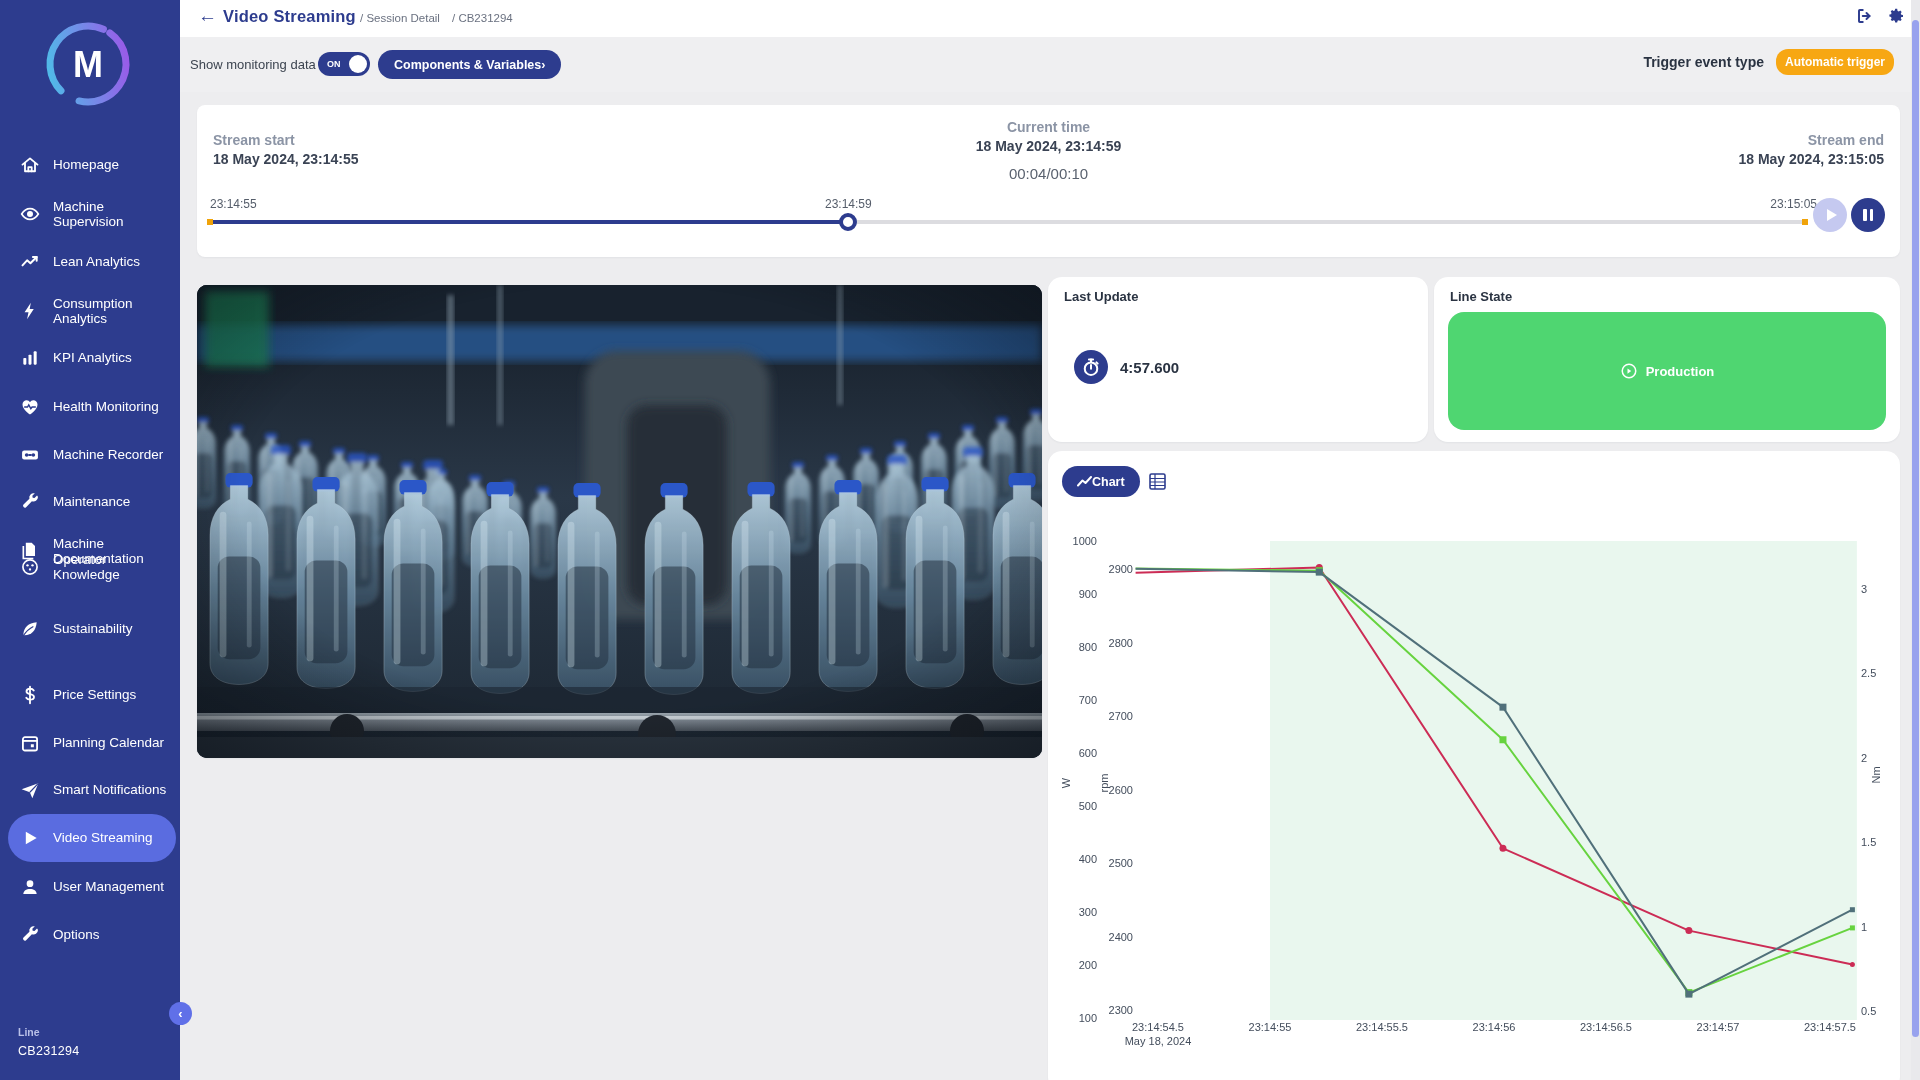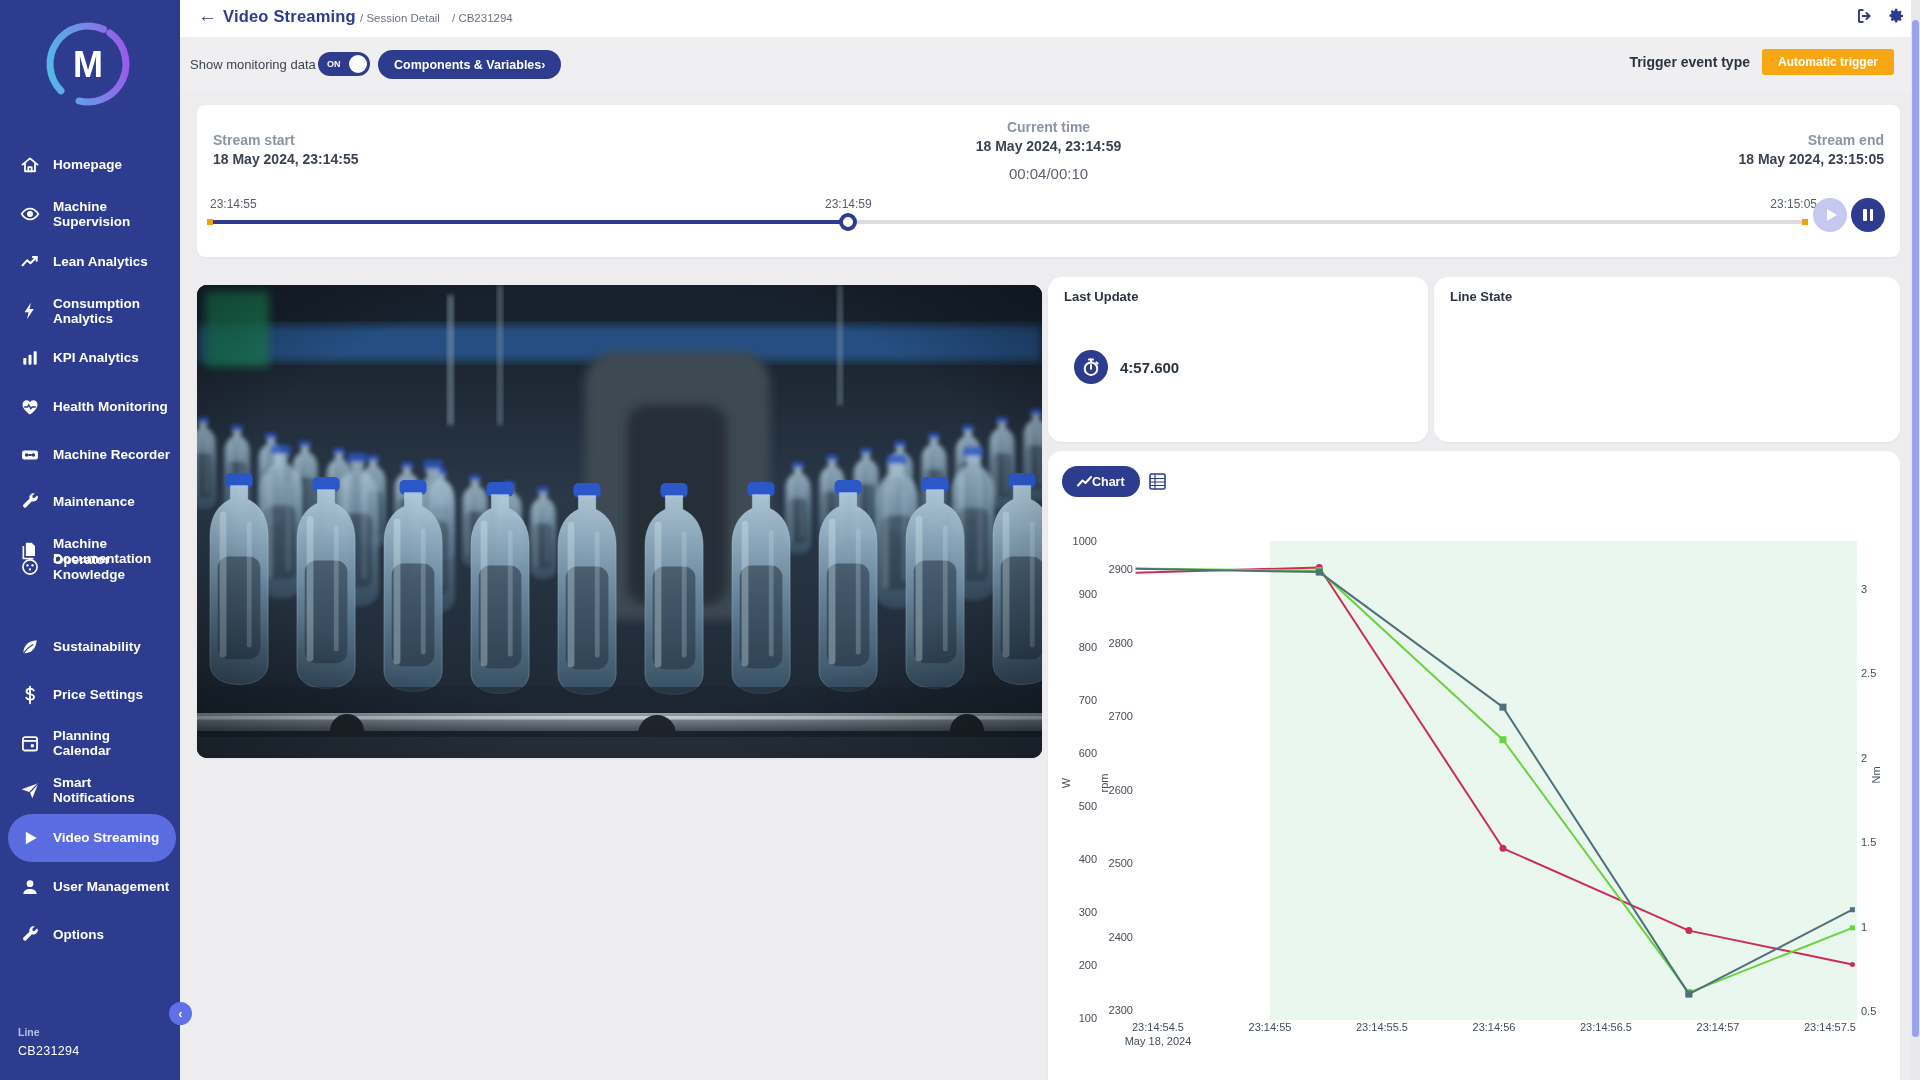--- a/index.html
+++ b/index.html
@@ -1,21 +1,21 @@
 <!DOCTYPE html>
 <html><head>
 <meta charset="utf-8">
 <style>
   html,body{margin:0;padding:0;width:1920px;height:1080px;overflow:hidden;
     font-family:"Liberation Sans",sans-serif;background:#ededef;}
   
   #sidebar{position:absolute;left:0;top:0;width:180px;height:1080px;background:#2d3c8e;z-index:5;}
   #logo{position:absolute;left:42px;top:18px;width:92px;height:92px;}
   .nav-item{position:absolute;left:8px;width:168px;height:48px;display:flex;align-items:center;
-    color:#fff;font-weight:bold;font-size:13.5px;line-height:1.12;border-radius:24px;cursor:pointer;}
+    color:#fff;font-weight:normal;font-size:13.5px;line-height:1.12;border-radius:24px;cursor:pointer;}
   .nav-item .ic{width:20px;height:20px;margin-left:12px;margin-right:13px;flex:0 0 20px;display:flex;align-items:center;justify-content:center;}
   .nav-item.active{background:#5a6ce0;}
   .nav-item .lbl{width:118px;}
   #side-footer{position:absolute;left:18px;top:1026px;color:#fff;}
   #side-footer .l1{font-size:10.5px;color:#b9c0e8;font-weight:bold;}
   #side-footer .l2{font-size:12.5px;margin-top:6px;letter-spacing:.3px;}
   #collapse-btn{position:absolute;left:169px;top:1002px;width:23px;height:23px;border-radius:50%;
     background:#6070e8;color:#fff;font-size:13px;font-weight:bold;display:flex;align-items:center;justify-content:center;z-index:9;cursor:pointer;}
   
   #header{position:absolute;left:180px;top:0;width:1740px;height:37px;background:#fff;}
@@ -28,21 +28,21 @@
   
   #toolbar{position:absolute;left:180px;top:37px;width:1740px;height:55px;background:#efeff1;}
   #show-label{position:absolute;left:10px;top:20px;font-size:13px;color:#3c4450;}
   #toggle{position:absolute;left:138px;top:15px;width:52px;height:24px;border-radius:13px;background:#2d3c8e;cursor:pointer;}
   #toggle .on{position:absolute;left:9px;top:7px;font-size:9px;font-weight:bold;color:#fff;}
   #toggle .knob{position:absolute;right:3px;top:3px;width:18px;height:18px;border-radius:50%;background:#fff;}
   #components-btn{position:absolute;left:198px;top:13px;height:29px;border-radius:15px;background:#2d3c8e;
     color:#fff;font-size:12.5px;font-weight:bold;display:flex;align-items:center;padding:0 16px;gap:0;cursor:pointer;}
   #trigger-wrap{position:absolute;right:26px;top:12px;display:flex;align-items:center;gap:12px;}
   #trigger-label{font-size:14px;font-weight:bold;color:#2a3342;}
-  #trigger-badge{background:#f7a713;color:#fff;font-size:12px;font-weight:bold;border-radius:3px;padding:6px 16px;}
+  #trigger-badge{background:#f7a713;color:#fff;font-size:12px;font-weight:bold;border-radius:12px;padding:6px 9px;}
   
   .card{position:absolute;background:#fff;border-radius:12px;box-shadow:0 1px 2px rgba(20,30,60,.05);}
   #stream-card{left:197px;top:105px;width:1703px;height:152px;border-radius:8px;}
   .blk-label{font-size:14px;font-weight:bold;color:#8b94a5;}
   .blk-value{font-size:14px;font-weight:bold;color:#3a4354;margin-top:3px;}
   #ss-blk{position:absolute;left:16px;top:27px;}
   #ct-blk{position:absolute;left:0;top:14px;width:100%;text-align:center;}
   #ct-blk .elapsed{font-size:15px;color:#5a626f;margin-top:11px;font-weight:normal;}
   #se-blk{position:absolute;right:16px;top:27px;text-align:right;}
   .sl-label{position:absolute;top:92px;font-size:12px;color:#555d6a;}
@@ -177,21 +177,21 @@
         <span class="ic">
           <svg viewBox="0 0 24 24" fill="none" stroke="#fff" stroke-width="2">
             <circle cx="12" cy="12" r="8.5"></circle>
             <circle cx="9" cy="10" r="1.4" fill="#fff" stroke="none"></circle>
             <circle cx="15" cy="10" r="1.4" fill="#fff" stroke="none"></circle>
             <circle cx="12" cy="15" r="1.4" fill="#fff" stroke="none"></circle>
           </svg>
         </span>
         <span class="lbl">Operator Knowledge</span>
       </div>
-      <div class="nav-item" style="top: 623px; align-items: center;">
+      <div class="nav-item" style="top: 605px; align-items: center;">
         <span class="ic">
           <svg viewBox="0 0 24 24" fill="#fff">
             <path d="M4 19C4.5 10 10 4.8 20 4c-.8 10-6 15.3-14.5 15.6z"></path>
             <path d="M4 20c4-6 8-9 12-11" stroke="#2d3c8e" stroke-width="1.4" fill="none"></path>
           </svg>
         </span>
         <span class="lbl">Sustainability</span>
       </div>
       <div class="nav-item" style="top: 671px;">
         <span class="ic">
@@ -495,20 +495,27 @@
         <path d="M9.5 3h5"></path>
         <path d="M12 3v3"></path>
         <path d="M18.5 6.5l1.5 1.5"></path>
     </svg>
   </div>
   <div id="update-value">4:57.600</div>
 </div>
 
 <div id="state-card" class="card">
   <div class="card-title">Line State</div>
+  <div id="state-box">
+    <svg width="18" height="18" viewBox="0 0 24 24" fill="none" stroke="#fff" stroke-width="2">
+      <circle cx="12" cy="12" r="9"></circle>
+        <path d="M10 8.5l5 3.5-5 3.5z" fill="#fff" stroke="none"></path>
+    </svg>
+    <span>Production</span>
+  </div>
 </div>
 
 <div id="chart-card" class="card">
   <div id="chart-btn">
     <svg width="15" height="11" viewBox="0 0 15 11" fill="none" stroke="#fff" stroke-width="2" stroke-linecap="round" stroke-linejoin="round">
       <path d="M1 9.5L5.5 4.5 8.5 7 14 1"></path>
     </svg>
     <span>Chart</span>
   </div>
   <svg id="table-btn" viewBox="0 0 17 17" fill="none" stroke="#2d3c8e" stroke-width="1.6">

